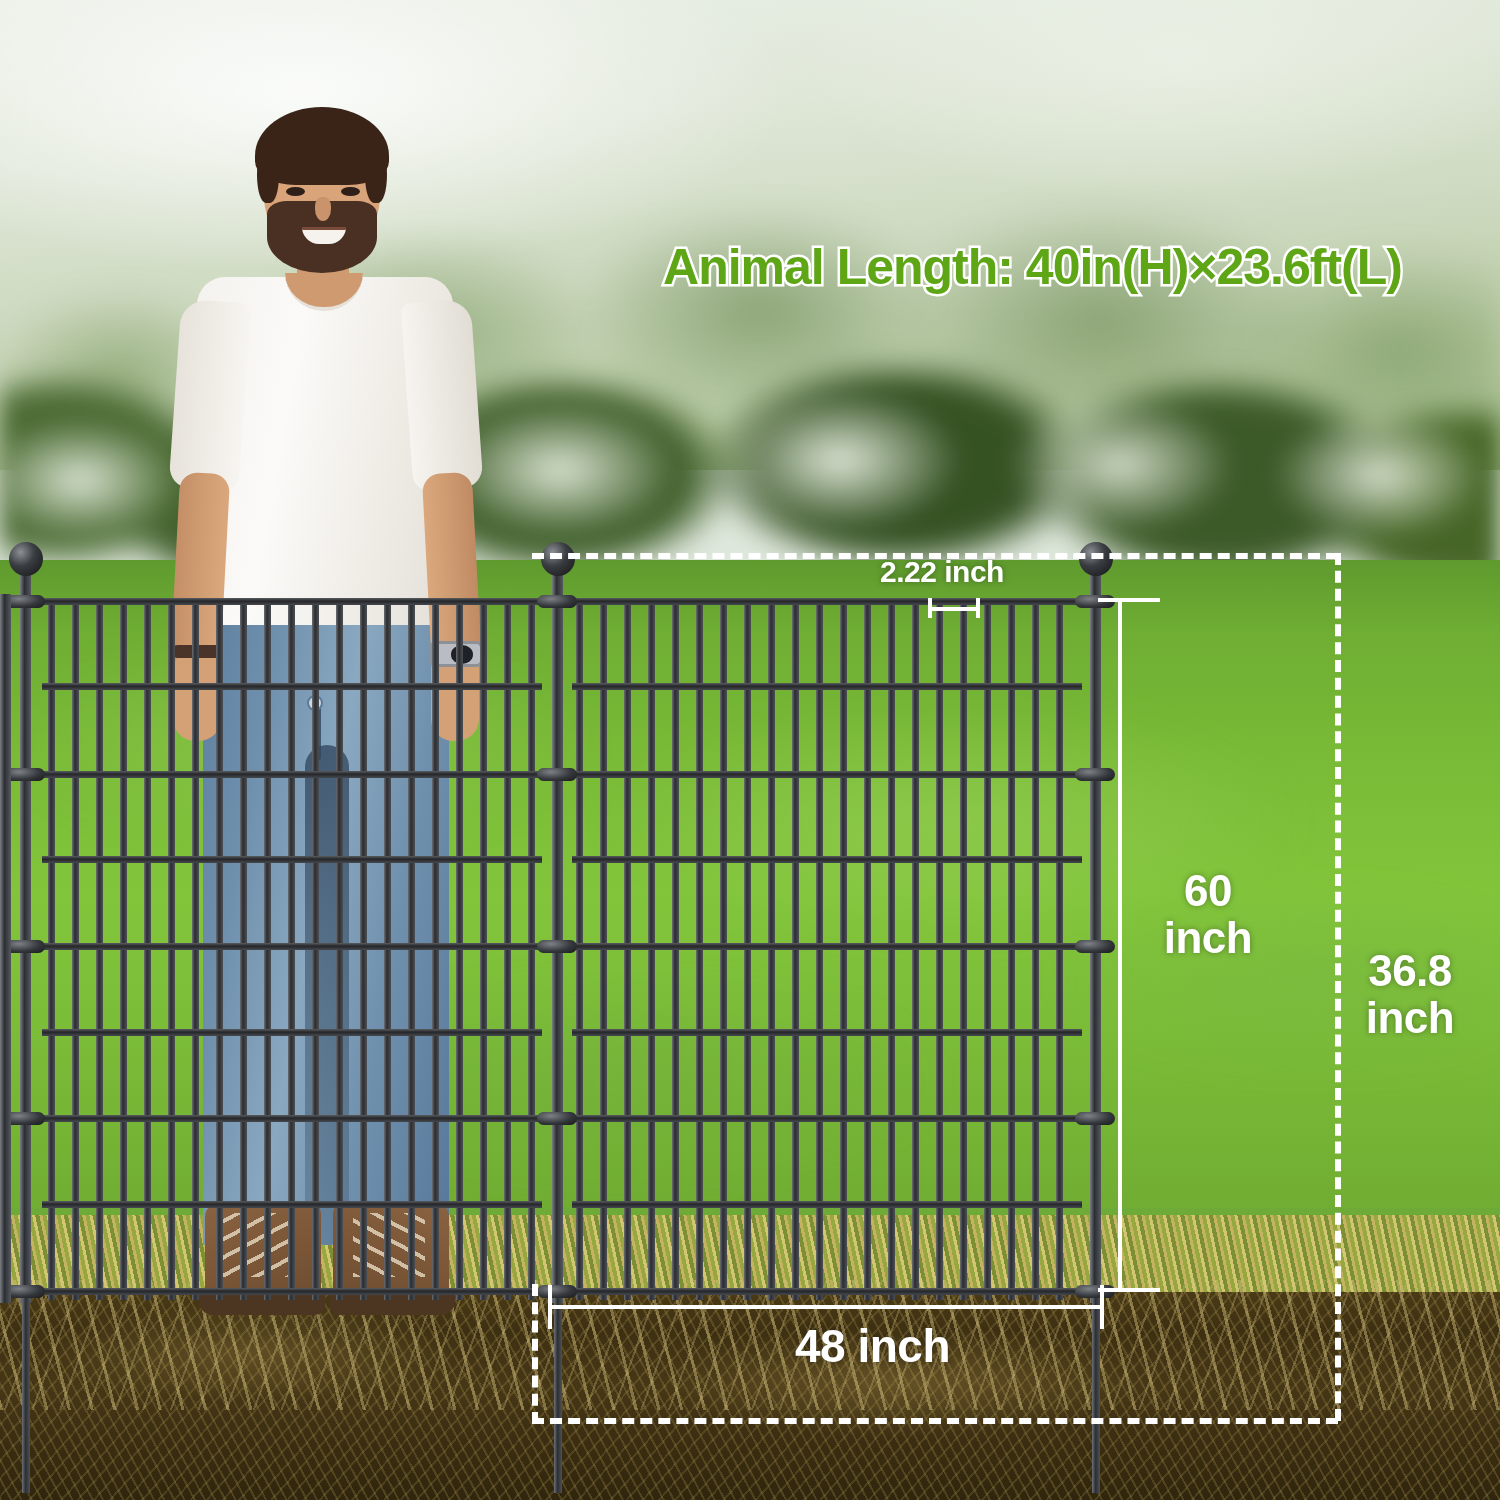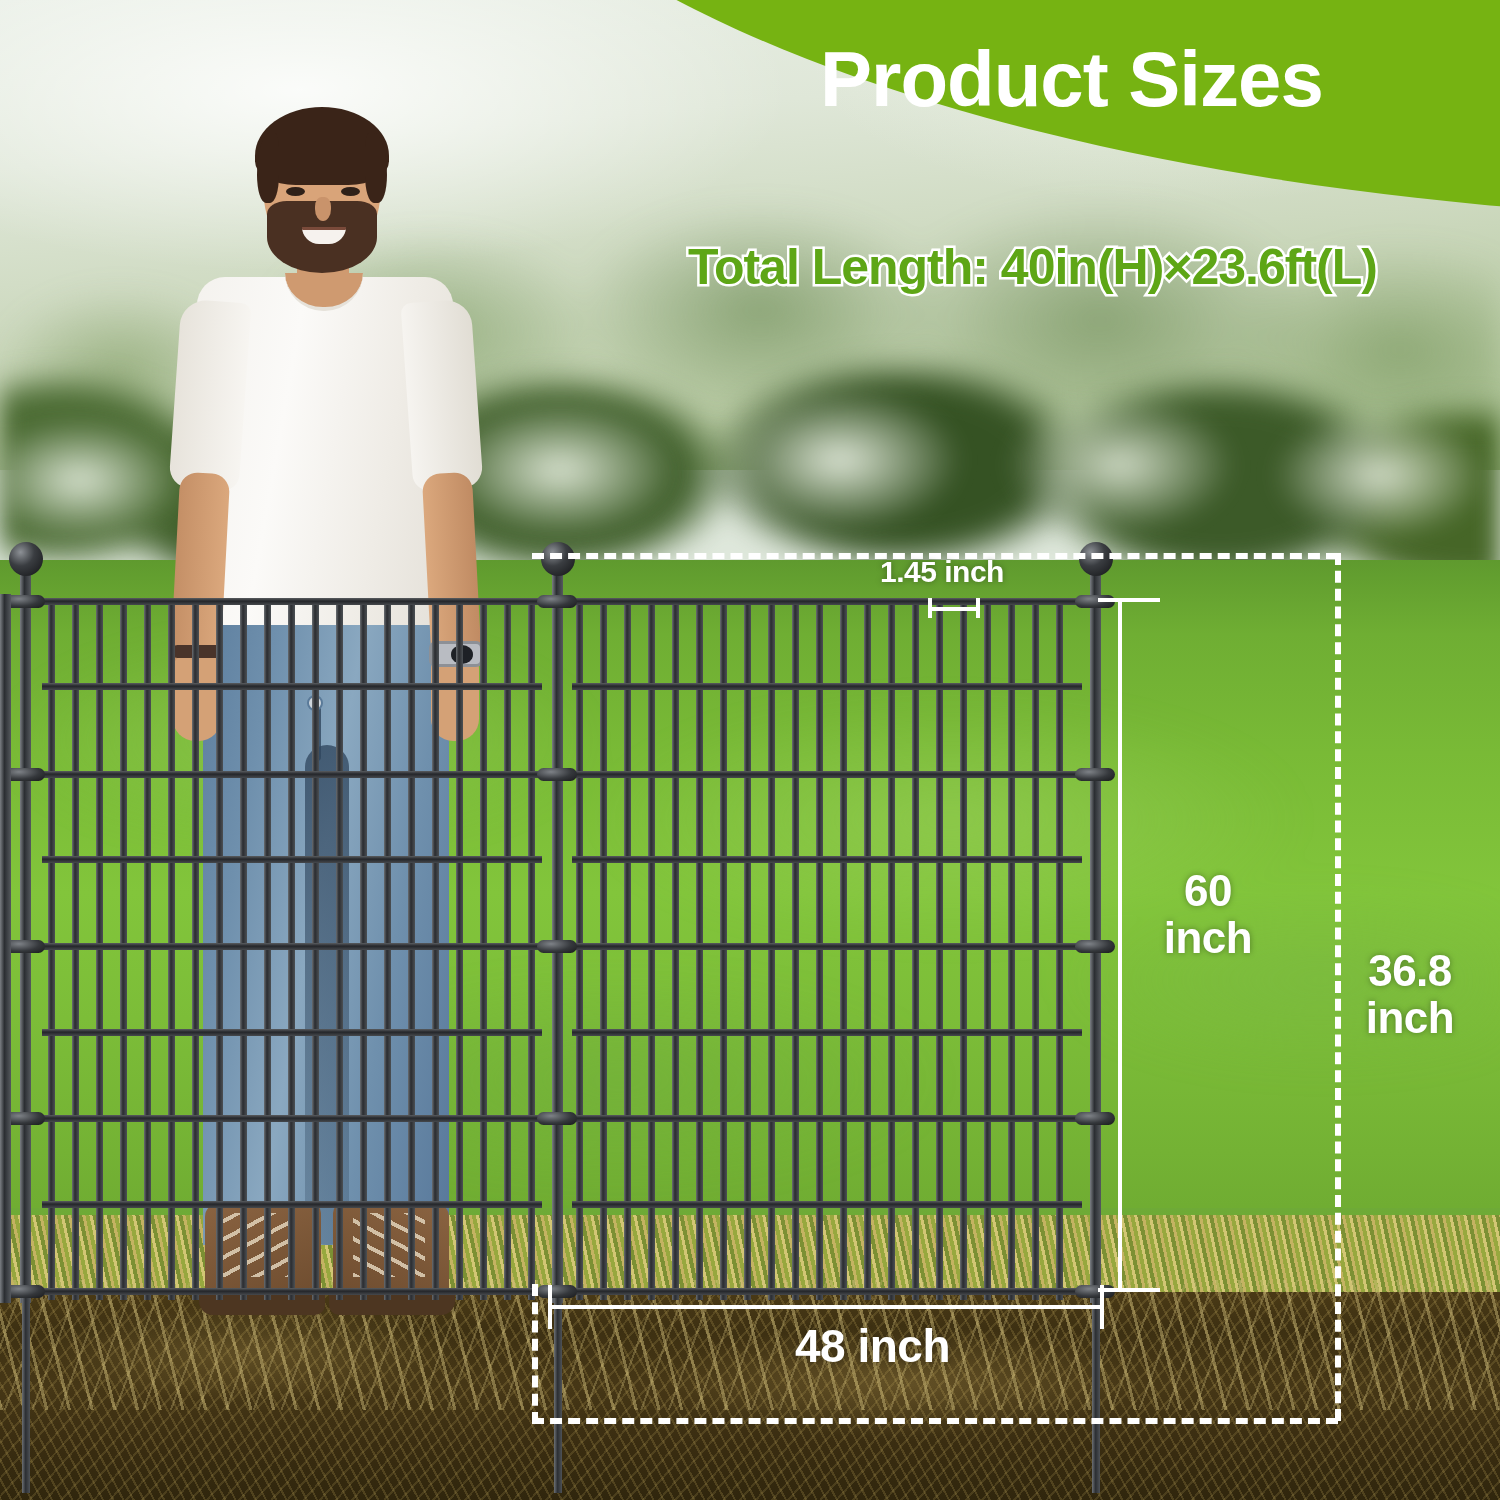--- a/index.html
+++ b/index.html
@@ -379,30 +379,26 @@
     <div class="solid-h" style="left:1098px;top:1288px;width:62px;"></div>
 
     <div class="solid-h" style="left:548px;top:1305px;width:556px;"></div>
     <div class="cap-v" style="left:548px;top:1285px;height:44px;"></div>
     <div class="cap-v" style="left:1100px;top:1285px;height:44px;"></div>
 
     <div class="tiny-h" style="left:928px;top:607px;width:52px;"></div>
     <div class="tiny-cap" style="left:928px;top:598px;"></div>
     <div class="tiny-cap" style="left:976px;top:598px;"></div>
 
-    <div class="lbl lbl-145">1.45 inch</div>
+    <div class="lbl lbl-145">2.22 inch</div>
     <div class="lbl lbl-40">60
 inch</div>
     <div class="lbl lbl-472">36.8
 inch</div>
     <div class="lbl lbl-29">48 inch</div>
   </div>
 
-  <div id="banner">
-    <div id="banner-shape"></div>
-    <div id="banner-title">Product Sizes</div>
+
+  <div id="subtitle">
+    <span class="ln">Animal Length: 40in(H)×23.6ft(L)</span>
   </div>
 
-  <div id="subtitle">
-    <span class="ln">Total Length: 40in(H)×23.6ft(L)</span>
-  </div>
-
 </div>
 
 </body></html>

